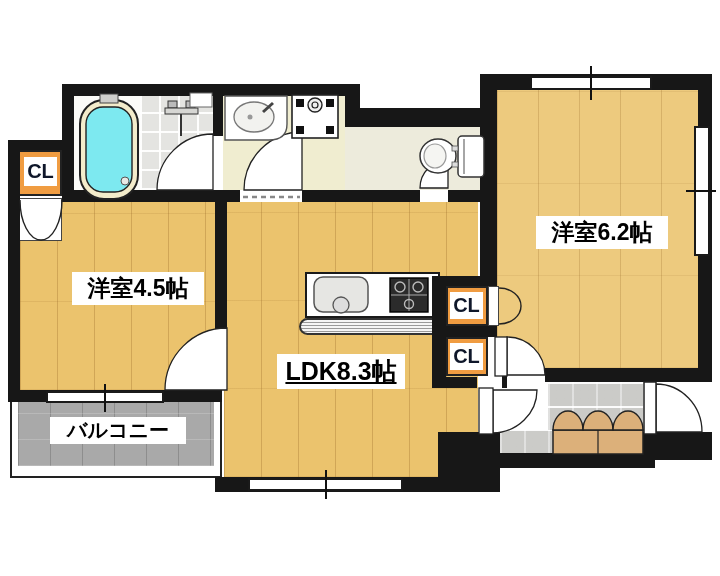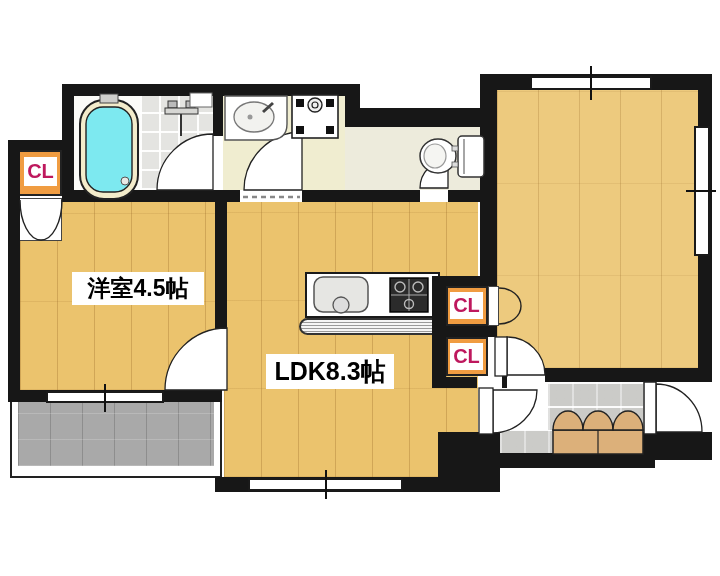--- a/index.html
+++ b/index.html
@@ -28,21 +28,21 @@
     background-image:repeating-linear-gradient(0deg,rgba(255,255,255,.18) 0 1px,transparent 1px 26px),
                      repeating-linear-gradient(90deg,rgba(90,90,90,.35) 0 1px,transparent 1px 32px);}
   .closet{background:#f09c41;border:2px solid #222;}
   .bifold{background:#ffffff;border:1px solid #444;}
   
   .room-label{position:absolute;display:flex;align-items:center;justify-content:center;
     background:#ffffff;color:#000;font-weight:bold;white-space:nowrap;}
   .bare-label{position:absolute;display:flex;align-items:center;justify-content:center;
     color:#000;font-weight:bold;white-space:nowrap;background:transparent;}
   .cl-tag{position:absolute;display:flex;align-items:center;justify-content:center;
-    background:#ffffff;color:#be185d;font-weight:bold;font-size:20px;}
+    background:#ffffff;color:#0f172a;font-weight:bold;font-size:20px;}
   .counter{position:absolute;background:#fff;border:2px solid #1a1a1a;}
   .counter-front{position:absolute;border:2px solid #333;border-radius:9px 0 0 9px;
     background:repeating-linear-gradient(180deg,#f6f6f6 0 2px,#9a9a9a 2px 3px);}
   svg{position:absolute;left:0;top:0;pointer-events:none;}
 </style>
 </head>
 <body>
 
 <div id="plan">
 
@@ -169,22 +169,28 @@
 
     <line x1="591" y1="66" x2="591" y2="100" stroke="#111" stroke-width="2"></line>
     <line x1="686" y1="191" x2="716" y2="191" stroke="#111" stroke-width="2"></line>
     <line x1="105" y1="384" x2="105" y2="412" stroke="#111" stroke-width="2"></line>
     <line x1="326" y1="470" x2="326" y2="499" stroke="#111" stroke-width="2"></line>
   </svg>
 
   <div class="room-label" style="left:56px;top:272px;width:132px;height:33px;font-size:23px;margin-left:16px;">
     <span>洋室4.5帖</span>
   </div>
-  <div class="room-label" style="left:266px;top:354px;width:128px;height:35px;font-size:25px;">
+  <div class="room-label" style="left:536px;top:216px;width:132px;height:33px;font-size:23px;">
+    <span>洋室6.2帖</span>
+  </div>
+  <div class="room-label" style="left:277px;top:354px;width:128px;height:35px;font-size:25px;text-decoration:underline;">
     <span>LDK8.3帖</span>
+  </div>
+  <div class="room-label" style="left:50px;top:417px;width:136px;height:27px;font-size:20px;">
+    <span>バルコニー</span>
   </div>
 
   <div class="cl-tag" style="left:24px;top:157px;width:33px;height:29px;">
     <span>CL</span>
   </div>
   <div class="cl-tag" style="left:450px;top:292px;width:33px;height:27px;">
     <span>CL</span>
   </div>
   <div class="cl-tag" style="left:450px;top:343px;width:33px;height:27px;">
     <span>CL</span>

